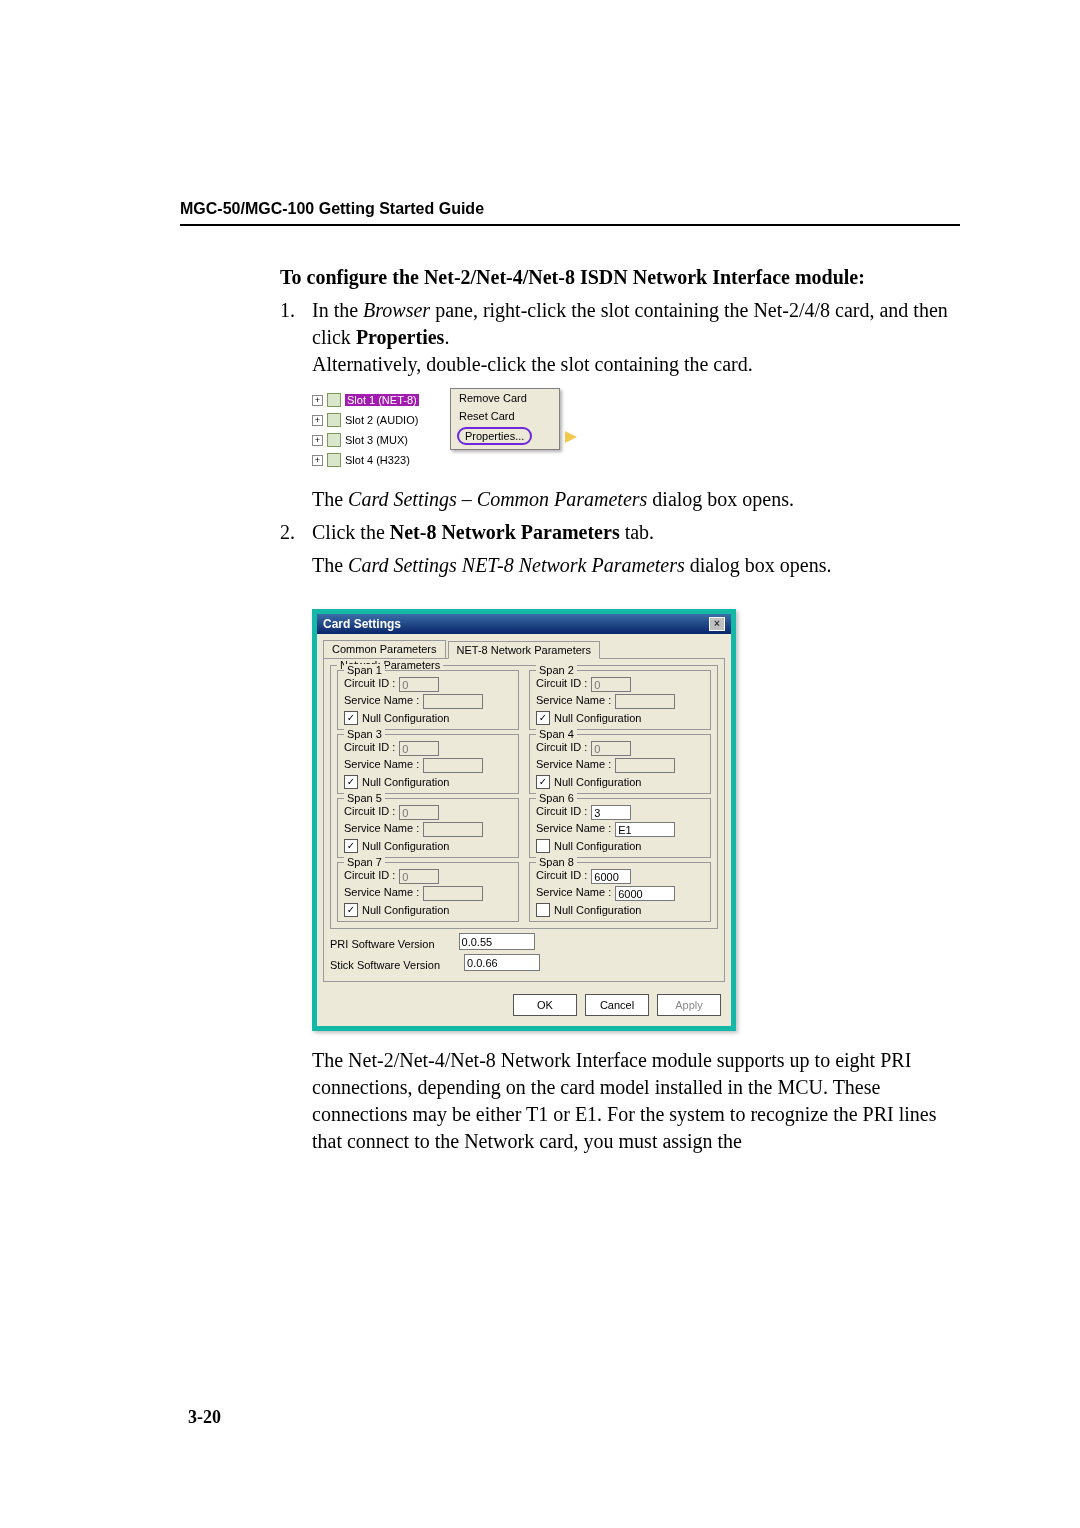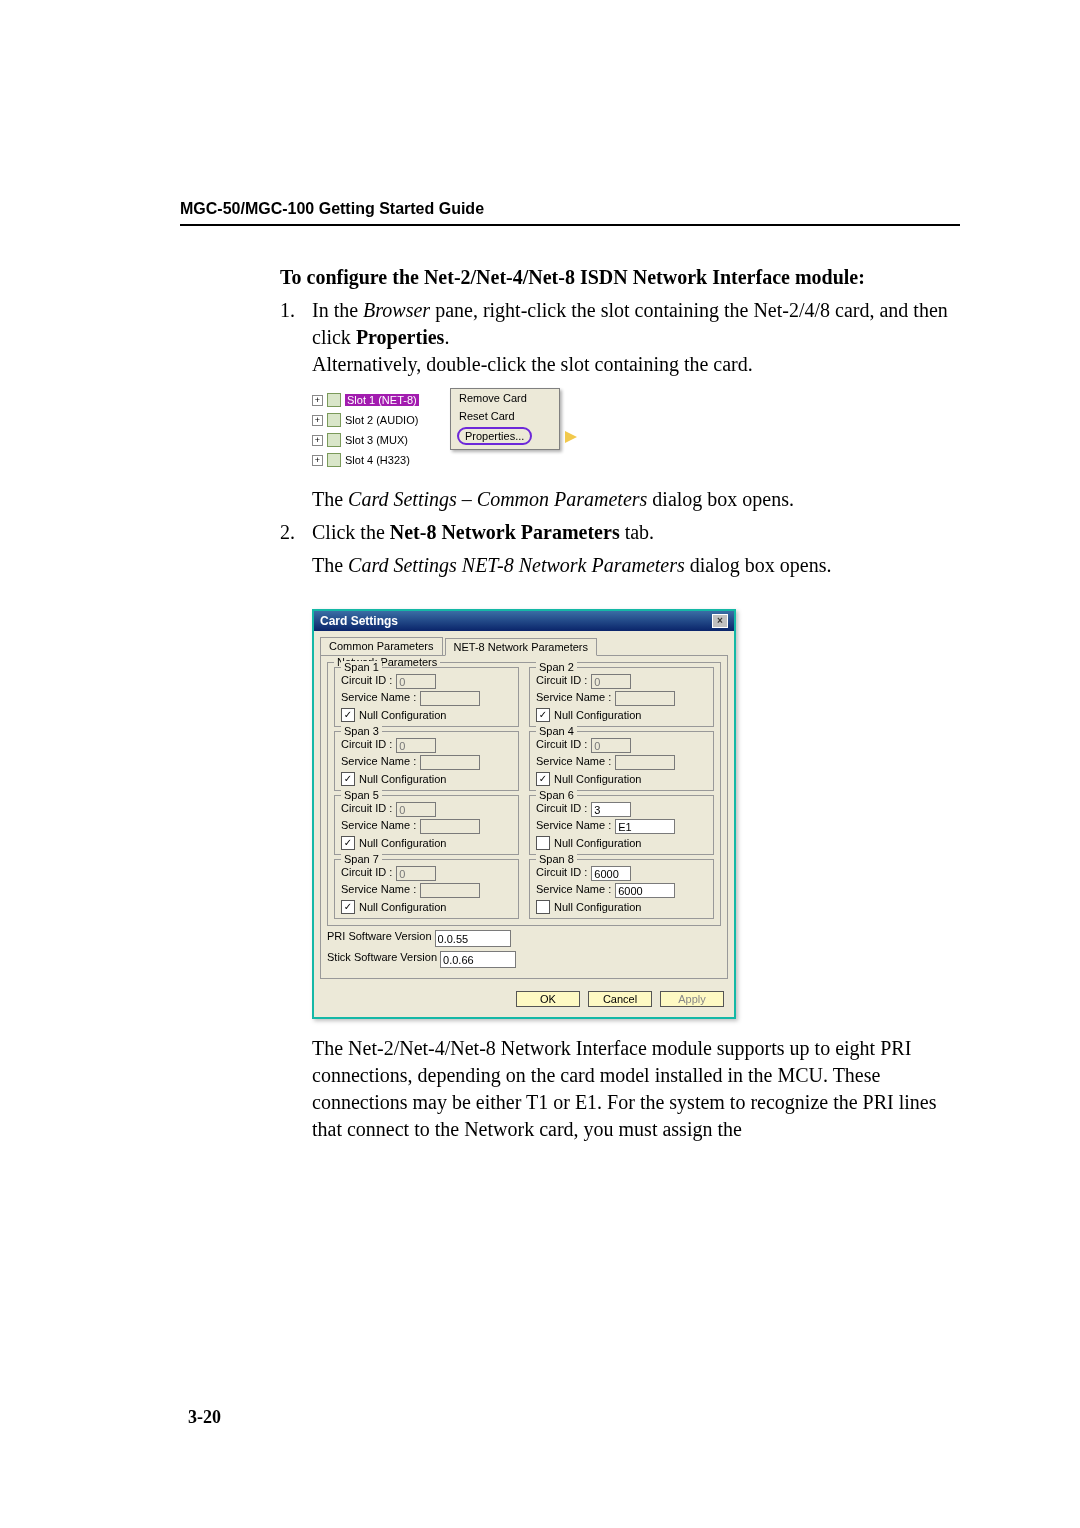--- a/index.html
+++ b/index.html
@@ -107,21 +107,21 @@
     border-bottom:6px solid transparent;border-left:12px solid #f2c94c;
   }
 
   
   .dlg-wrap{
     margin:10px 0 16px 32px;
     width:424px;
     font-family: Tahoma, Arial, sans-serif;
   }
   .dlg{
-    border:2px solid #14b8a6;
+    border:5px solid #14b8a6;
     background:#ece9d8;
     box-shadow:2px 2px 4px rgba(0,0,0,.25);
     margin-top:30px;
   }
   .titlebar{
     background:linear-gradient(#3a6ea5,#0a246a);
     color:#fff;font-size:12px;font-weight:bold;
     padding:3px 6px;display:flex;justify-content:space-between;align-items:center;
   }
   .titlebar .xbtn{
@@ -140,24 +140,24 @@
   .span-box{border:1px solid #999;padding:4px 6px;position:relative;}
   .span-box .sp-title{position:absolute;top:-7px;left:6px;background:#ece9d8;padding:0 3px;font-size:11px;}
   .fld{display:flex;font-size:11px;margin:2px 0;gap:4px;}
   .fld input[type=text]{
     border:1px solid #7a7a7a;background:#fff;height:15px;font-size:11px;padding:0 2px;
     box-sizing:border-box;
   }
   .fld input.dis{background:#ece9d8;color:#777;}
   .chk{display:flex;align-items:center;font-size:11px;gap:4px;margin-top:2px;}
   .chk .box{width:12px;height:12px;border:1px solid #555;background:#fff;display:flex;align-items:center;justify-content:center;font-size:10px;line-height:10px;}
-  .ver-row{display:flex;align-items:flex-start;font-size:11px;gap:3px;margin:4px 0;}
+  .ver-row{display:flex;align-items:flex-end;font-size:11px;gap:24px;margin:4px 0;}
   .ver-row input{border:1px solid #7a7a7a;background:#fff;height:15px;width:70px;font-size:11px;padding:0 2px;}
   .btnrow{display:flex;justify-content:flex-end;gap:8px;padding:6px 10px 10px;}
-  .btn{min-width:64px;height:16px;border:1px solid #555;background:#fef9c3;font-size:11px;}
+  .btn{min-width:64px;height:22px;border:1px solid #555;background:#ffffff;font-size:11px;}
   .btn.dis{color:#888;}
 
   .page-num{
     position:absolute;left:188px;bottom:100px;
     font-family:Liberation Serif, serif;font-weight:bold;font-size:18px;
   }
 </style>
 </head>
 <body>
 

